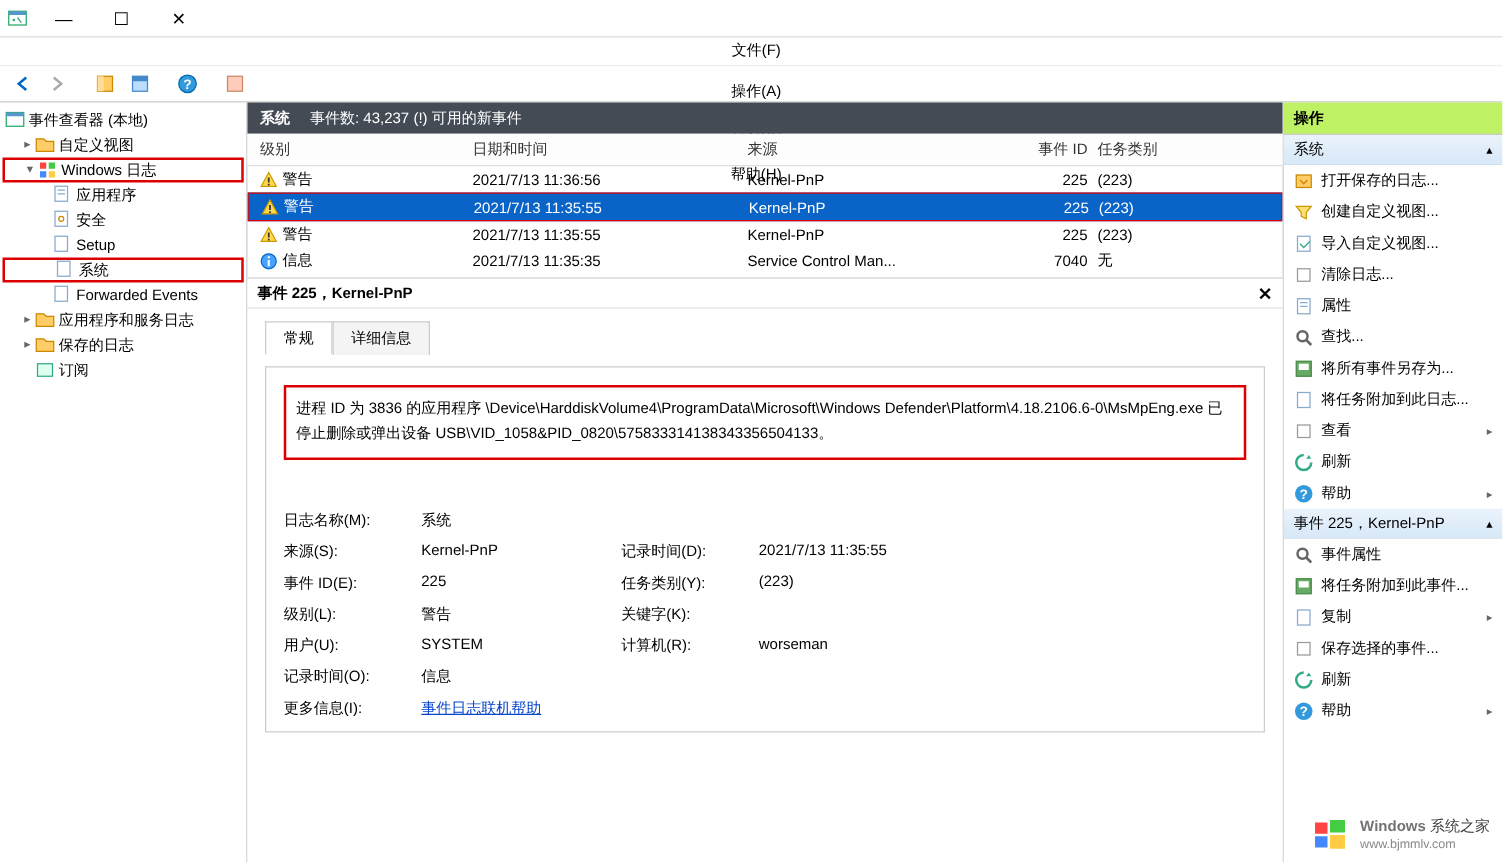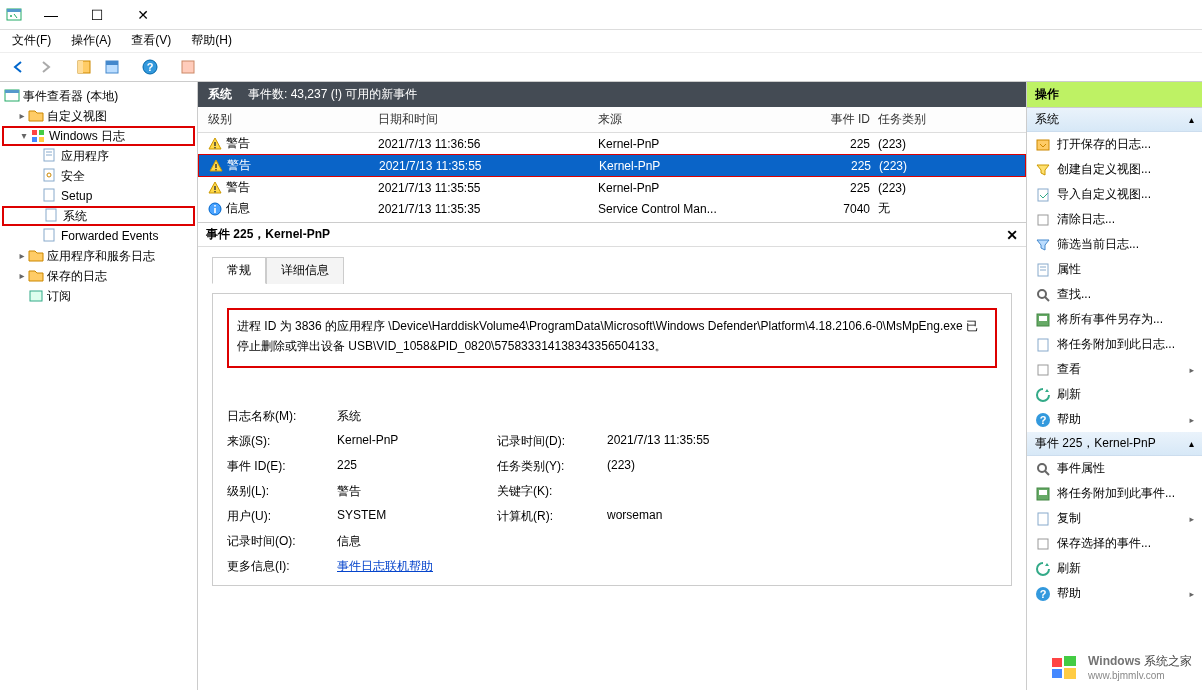--- a/index.html
+++ b/index.html
@@ -6,21 +6,21 @@
 body { width: 1202px; height: 690px; background: #fff; font-size: 12px; color: #000; overflow: hidden; position: relative; }
 
 
 .titlebar { height: 30px; display: flex; align-items: center; padding-left: 6px; border-bottom: 1px solid #ddd; }
 .titlebar .icon { width: 16px; height: 16px; margin-right: 6px; }
 .titlebar .title { flex: 1; font-size: 12px; }
 .titlebar .winbtns { display: flex; }
 .titlebar .wb { width: 46px; height: 30px; display: flex; align-items: center; justify-content: center; font-size: 14px; }
 
 
-.menubar { height: 22px; display: flex; padding-left: 8px; gap: 12px; font-size: 12px; }
+.menubar { height: 22px; display: flex; align-items: center; padding-left: 8px; gap: 12px; font-size: 12px; flex-direction: column; }
 .menubar span { padding: 2px 4px; }
 
 
 .toolbar { height: 30px; display: flex; align-items: center; padding-left: 6px; gap: 4px; border-top: 1px solid #eee; border-bottom: 1px solid #ccc; }
 .tbtn { width: 24px; height: 24px; display: flex; align-items: center; justify-content: center; border: 1px solid transparent; }
 
 
 .main { display: flex; height: calc(100% - 82px); }
 
 
@@ -413,28 +413,20 @@
           <span class="aicon">
             <svg width="16" height="16">
               <rect x="3" y="3" width="10" height="10" fill="#fff" stroke="#999"></rect>
             </svg>
           </span>
           <span>清除日志...</span>
         </div>
         <div class="act-item">
           <span class="aicon">
             <svg width="16" height="16">
-              <path d="M2 3h12l-4 5v5l-4-2v-3z" fill="#bdf" stroke="#48c"></path>
-            </svg>
-          </span>
-          <span>筛选当前日志...</span>
-        </div>
-        <div class="act-item">
-          <span class="aicon">
-            <svg width="16" height="16">
               <rect x="3" y="2" width="10" height="12" fill="#fff" stroke="#8ac"></rect>
               <line x1="5" y1="5" x2="11" y2="5" stroke="#8ac"></line>
               <line x1="5" y1="8" x2="11" y2="8" stroke="#8ac"></line>
             </svg>
           </span>
           <span>属性</span>
         </div>
         <div class="act-item">
           <span class="aicon">
             <svg width="16" height="16">

